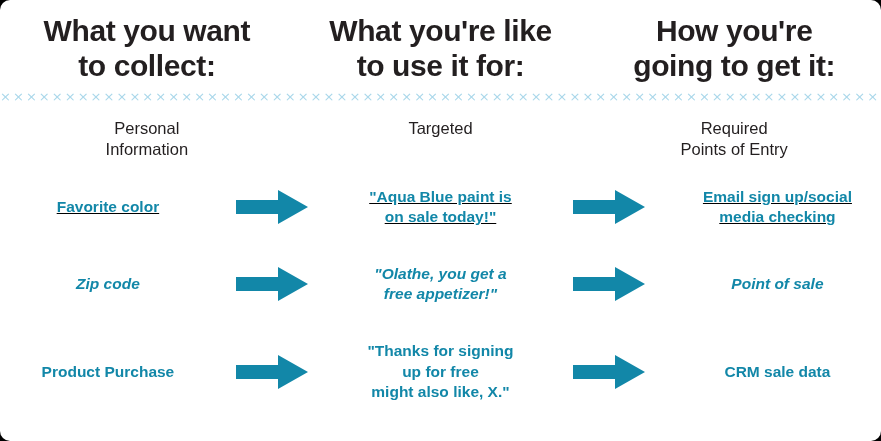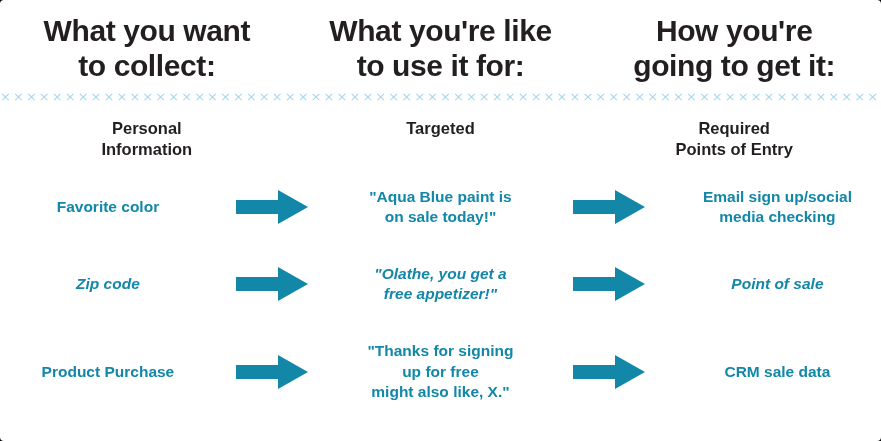--- a/index.html
+++ b/index.html
@@ -12,21 +12,21 @@
     height: 441px;
     overflow: hidden;
     font-family: "Liberation Sans", sans-serif;
   }
 
   #infographic-card {
     position: relative;
     width: 881px;
     height: 441px;
     background: #ffffff;
-    border-radius: 4px;
+    border-radius: 10px;
     overflow: hidden;
     box-sizing: border-box;
   }
 
   
   .header-row {
     display: flex;
     width: 100%;
     padding-top: 14px;
     box-sizing: border-box;
@@ -75,34 +75,34 @@
   .subhead-row {
     display: flex;
     width: 100%;
     height: 58px;
   }
   .subhead-cell {
     flex: 0 0 33.3333%;
     text-align: center;
     color: #231f20;
     font-size: 16.5px;
-    font-weight: 700;
+    font-weight: 400;
     line-height: 1.28;
     padding: 8px 10px 0 10px;
     box-sizing: border-box;
   }
   .subhead-cell .sl { display: block; }
 
   
   .data-row {
     display: flex;
     align-items: center;
     width: 100%;
   }
-  .row-1 { height: 78px; }
+  .row-1 { height: 78px; text-decoration: underline; }
   .row-2 { height: 76px; font-style: italic; }
   .row-3 { height: 100px; }
 
   .cell-text {
     flex: 0 0 24.5%;
     text-align: center;
     color: #1287a8;
     font-size: 15.5px;
     font-weight: 700;
     line-height: 1.32;

